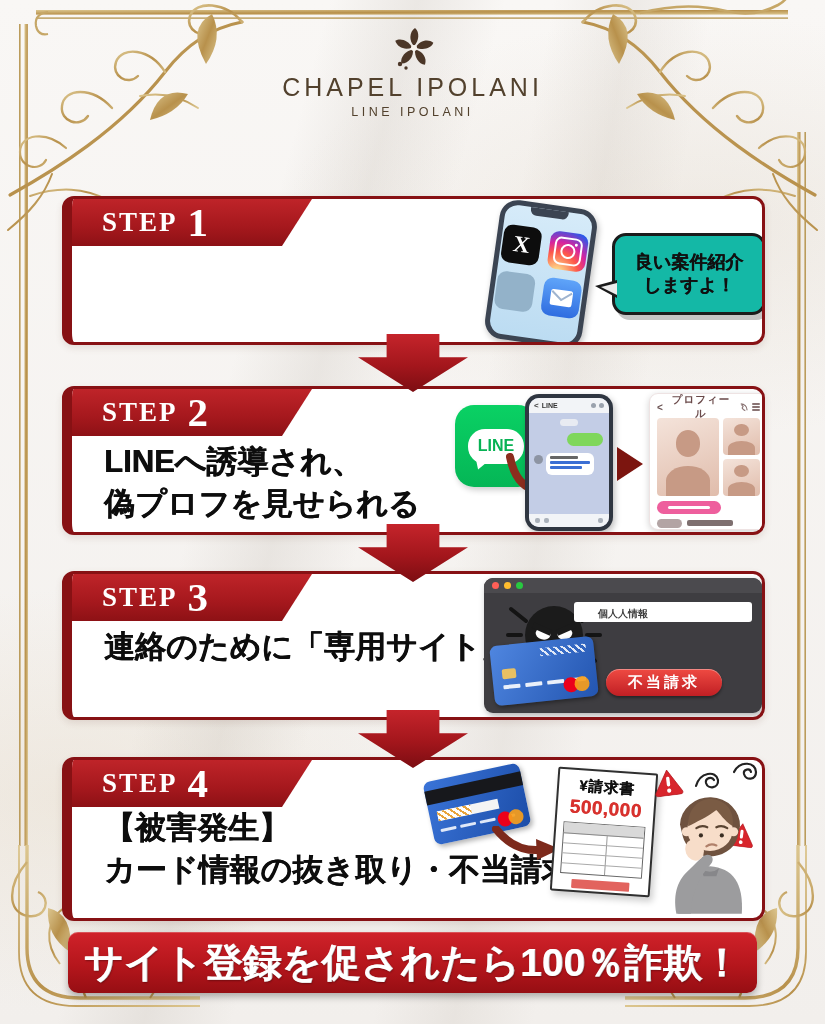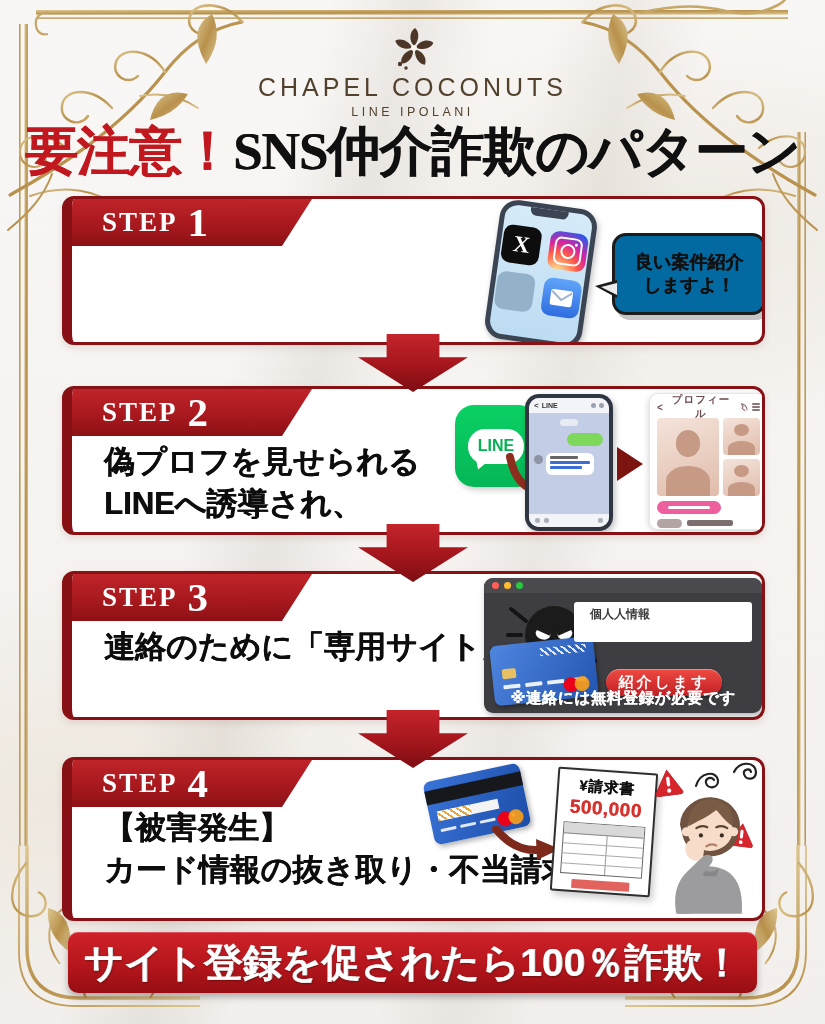--- a/index.html
+++ b/index.html
@@ -61,21 +61,21 @@
   .appgrid{position:absolute;top:20px;left:50%;transform:translateX(-50%);display:grid;
     grid-template-columns:38px 38px;gap:9px}
   .app{width:38px;height:38px;border-radius:9px;display:flex;align-items:center;justify-content:center}
   .app.x{background:#0d0d0d;color:#fff;font:900 23px "Liberation Serif",serif}
   .app.ig{background:radial-gradient(circle at 28% 110%,#fdf497 0%,#fd5949 42%,#d6249f 62%,#285AEB 92%);position:relative}
   .app.ig .fr{width:24px;height:24px;border:2.5px solid #fff;border-radius:7px;position:relative}
   .app.ig .lens{position:absolute;top:50%;left:50%;transform:translate(-50%,-50%);width:11px;height:11px;border:2.5px solid #fff;border-radius:50%}
   .app.ig .dot{position:absolute;top:2.5px;right:3px;width:3.5px;height:3.5px;background:#fff;border-radius:50%}
   .app.blank{background:#93b2c9}
   .app.mail{background:linear-gradient(180deg,#5fa4f9,#2f6de0)}
-  .bubble{position:absolute;left:540px;top:34px;width:148px;height:76px;background:#0369a1;
+  .bubble{position:absolute;left:540px;top:34px;width:148px;height:76px;background:#14b8a6;
     border:3px solid #1b1b1b;border-radius:14px;display:flex;flex-direction:column;justify-content:center;
     align-items:center;box-shadow:4px 5px 0 rgba(90,90,90,.35)}
   .bubble div{font-weight:900;font-size:18px;color:#111;line-height:1.3;text-shadow:.5px 0 0 currentColor}
   .bubble .tail,.bubble .tail2{position:absolute;left:-20px;bottom:14px;width:0;height:0;
     border-top:6px solid transparent;border-bottom:12px solid transparent;border-right:22px solid #1b1b1b}
   .bubble .tail2{left:-14px;bottom:17px;border-top-width:4px;border-bottom-width:8px;border-right:16px solid #ececec}
 
   
   .lineicon{position:absolute;left:383px;top:16px;width:82px;height:82px;border-radius:19px;
     background:linear-gradient(180deg,#0ad164,#05b656);display:flex;align-items:center;justify-content:center;
@@ -137,22 +137,22 @@
   .cc3 .chip{position:absolute;left:10px;top:24px;width:14px;height:10px;background:#e8c063;border-radius:2px}
   .cc3 .hatch{position:absolute;top:7px;right:8px;width:46px;height:8px;
     background:repeating-linear-gradient(45deg,rgba(255,255,255,.85) 0 2px,transparent 2px 5px)}
   .cc3 .num{position:absolute;left:10px;bottom:16px;display:flex;gap:5px}
   .cc3 .num i{width:17px;height:4px;background:#eaf0fa;border-radius:1px}
   .mc{position:absolute;right:8px;bottom:6px;width:26px;height:15px}
   .mc::before,.mc::after{content:"";position:absolute;top:0;width:15px;height:15px;border-radius:50%}
   .mc::before{left:0;background:#eb001b}
   .mc::after{right:0;background:#f79e1b;opacity:.92}
   .bfields{position:absolute;right:10px;top:9px;width:178px}
-  .bfield{background:#fff;border-radius:3px;height:40px;line-height:24px;padding:0 16px;
-    font-size:12px;font-weight:700;color:#3c3c3c;margin-bottom:9px;white-space:nowrap;overflow:hidden}
+  .bfield{background:#fff;border-radius:3px;height:20px;line-height:24px;padding:0 24px;
+    font-size:10px;font-weight:700;color:#3c3c3c;margin-bottom:9px;white-space:nowrap;overflow:hidden}
   .regbtn{position:absolute;right:40px;top:76px;width:116px;height:27px;border-radius:14px;
     background:linear-gradient(180deg,#ef4a42,#c01f24);color:#fff;font-weight:900;font-size:15px;
     letter-spacing:3px;display:flex;align-items:center;justify-content:center;
     box-shadow:inset 0 1px 0 rgba(255,255,255,.35),0 2px 3px rgba(0,0,0,.4)}
   .bnote{position:absolute;left:0;bottom:4px;width:100%;text-align:center;color:#fff;
     font-weight:900;font-size:15.5px;text-shadow:.5px 0 0 currentColor;letter-spacing:.5px}
 
   
   .cc4{position:absolute;left:356px;top:12px;width:98px;height:64px;border-radius:7px;transform:rotate(-12deg);
     background:linear-gradient(120deg,#3a74d8,#1c4da8);box-shadow:2px 3px 5px rgba(0,0,0,.3)}
@@ -244,27 +244,24 @@
           </g>
         <use href="#petal" transform="rotate(72)"></use>
           <use href="#petal" transform="rotate(144)"></use>
         <use href="#petal" transform="rotate(216)"></use>
           <use href="#petal" transform="rotate(288)"></use>
         <circle r="3" fill="#f6f2ec"></circle>
         <circle cx="-14" cy="16" r="2.2"></circle>
           <circle cx="-8" cy="20" r="1.7"></circle>
       </g>
     </svg>
-    <div class="brand-name">CHAPEL COCONUTS</div>
+    <div class="brand-name">CHAPEL IPOLANI</div>
     <div class="brand-sub">LINE IPOLANI</div>
   </header>
 
-  <h1 class="title" style="margin:0">
-    <span class="warn">要注意！</span><span class="main">SNS仲介詐欺のパターン</span>
-  </h1>
 
   <section class="card" style="top:196px">
     <div class="band">
       <span class="w">STEP</span>
       <span class="n">1</span>
     </div>
     <div class="art">
       <div class="phone1">
         <div class="scr">
           <div class="notch"></div>
@@ -298,22 +295,22 @@
   </section>
 
   <div class="flow-arrow" style="left:358px;top:334px"></div>
 
   <section class="card" style="top:386px">
     <div class="band">
       <span class="w">STEP</span>
       <span class="n">2</span>
     </div>
     <div class="ctext">
+      <div>LINEへ誘導され、</div>
       <div>偽プロフを見せられる</div>
-      <div>LINEへ誘導され、</div>
     </div>
     <div class="art">
       <div class="lineicon">
         <div class="lb">
             <span>LINE</span>
           </div>
       </div>
       <svg class="arr2" width="56" height="50" viewBox="0 0 56 50">
         <path d="M8,4 C12,24 22,36 37,38" stroke="#8c2d1e" stroke-width="8" fill="none" stroke-linecap="round"></path>
         <path d="M33,28 L56,38 L34,50 Z" fill="#8c2d1e"></path>
@@ -422,22 +419,21 @@
                 <i></i>
                 <i></i>
                 <i></i>
                 <i></i>
               </div>
             <div class="mc"></div>
           </div>
           <div class="bfields">
             <div class="bfield">個人人情報</div>
           </div>
-          <div class="regbtn">紹介します</div>
-          <div class="bnote">※連絡には無料登録が必要です</div>
+          <div class="regbtn">不当請求</div>
         </div>
       </div>
     </div>
   </section>
 
   <div class="flow-arrow" style="left:358px;top:710px"></div>
 
   <section class="card c4" style="top:757px">
     <div class="band">
       <span class="w">STEP</span>

